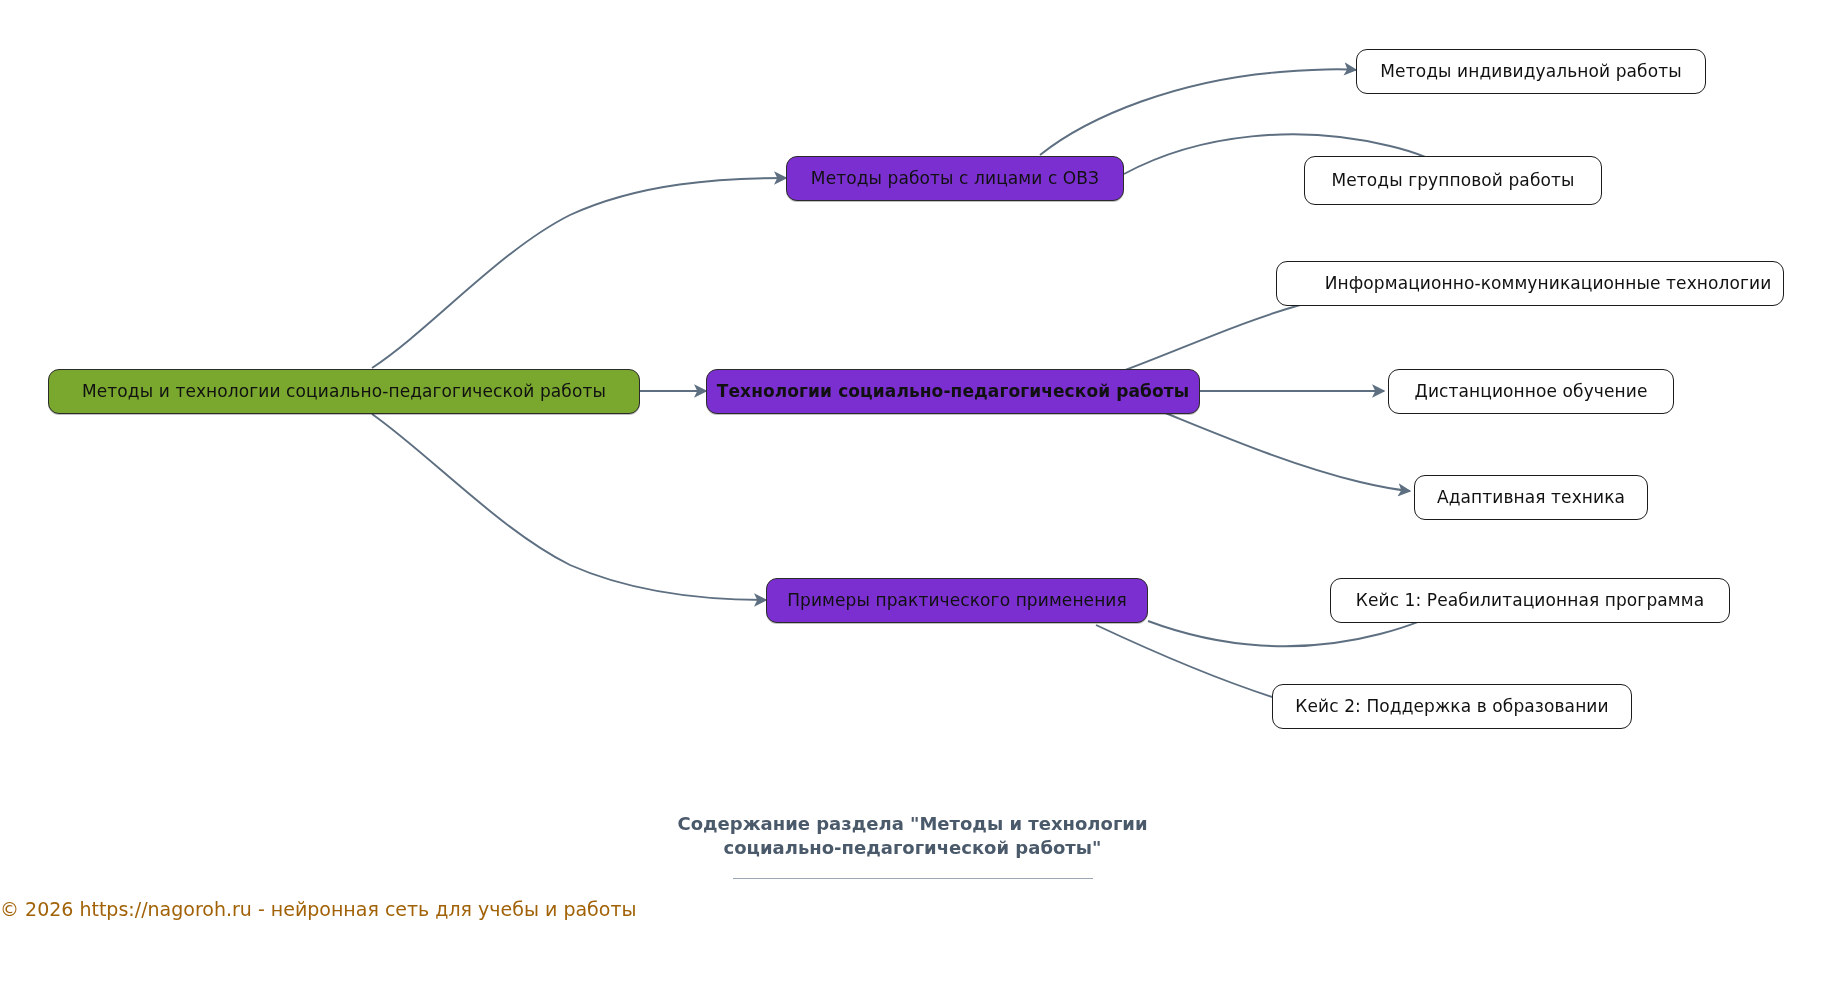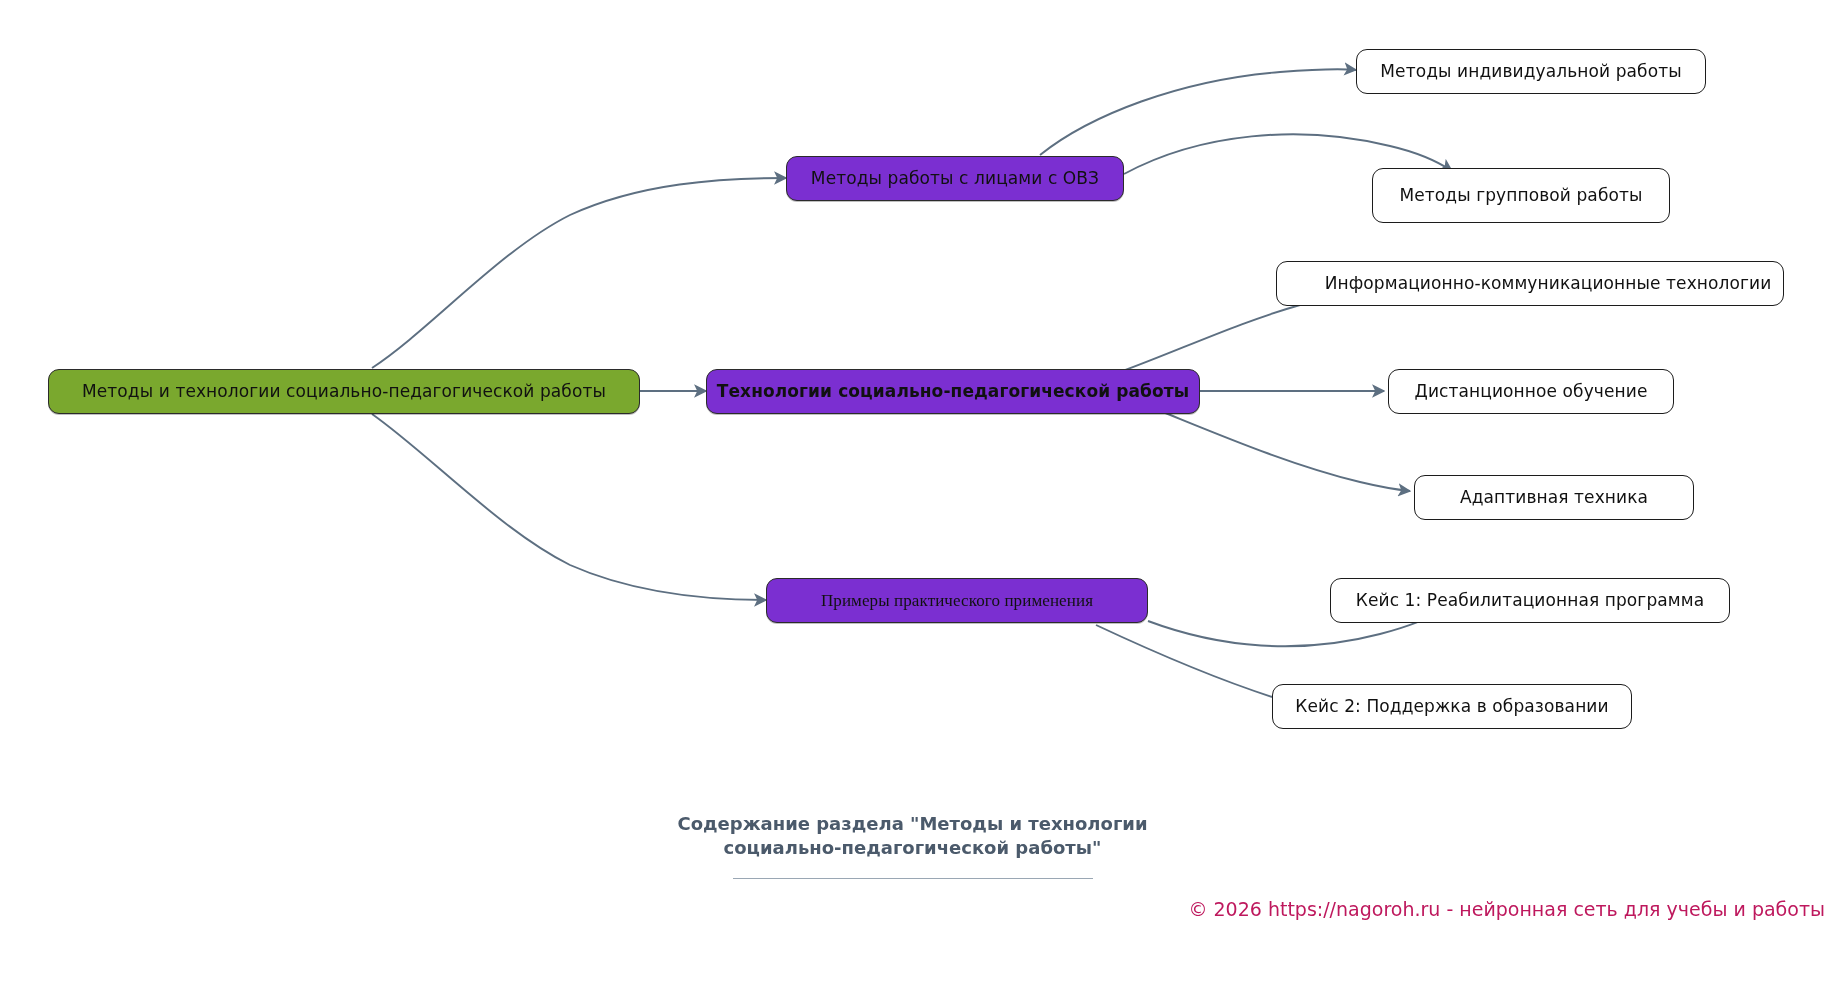--- a/index.html
+++ b/index.html
@@ -79,23 +79,23 @@
     transform: translateX(-50%);
     width: 360px;
     height: 1px;
     background: #9aa7b4;
   }
   #footer-copy {
     position: absolute;
     left: 0;
     top: 898px;
     width: 1825px;
-    text-align: right;
+    text-align: left;
     font-size: 19px;
-    color: #be185d;
+    color: #a16207;
   }
 </style>
 </head>
 <body>
 
 <div id="mindmap-root">
 
   <svg id="edge-layer" viewBox="0 0 1825 984" width="1825" height="984" xmlns="http://www.w3.org/2000/svg">
     <defs>
       <marker id="arrowhead" viewBox="0 0 10 10" refX="9" refY="5" markerWidth="7" markerHeight="7" orient="auto-start-reverse">
@@ -129,41 +129,41 @@
   </div>
 
   <div class="node node-root" style="left:48px; top:369px; width:592px; height:45px;">
     <span class="node-label">Методы и технологии социально-педагогической работы</span>
   </div>
 
   <div class="node node-branch" style="left:706px; top:369px; width:494px; height:45px;font-weight:bold;">
     <span class="node-label">Технологии социально-педагогической работы</span>
   </div>
 
-  <div class="node node-branch" style="left:766px; top:578px; width:382px; height:45px;font-family:Liberation Serif, serif;">
+  <div class="node node-branch" style="left:766px; top:578px; width:382px; height:45px;">
     <span class="node-label">Примеры практического применения</span>
   </div>
 
   <div class="node node-leaf" style="left:1356px; top:49px; width:350px; height:45px;">
     <span class="node-label">Методы индивидуальной работы</span>
   </div>
 
-  <div class="node node-leaf" style="left:1372px; top:156px; width:298px; height:55px;margin-top:12px;">
+  <div class="node node-leaf" style="left:1304px; top:156px; width:298px; height:49px;">
     <span class="node-label">Методы групповой работы</span>
   </div>
 
   <div class="node node-leaf" style="left:1276px; top:261px; width:508px; height:45px;padding-left:36px;">
     <span class="node-label">Информационно-коммуникационные технологии</span>
   </div>
 
   <div class="node node-leaf" style="left:1388px; top:369px; width:286px; height:45px;">
     <span class="node-label">Дистанционное обучение</span>
   </div>
 
-  <div class="node node-leaf" style="left:1414px; top:475px; width:280px; height:45px;">
+  <div class="node node-leaf" style="left:1414px; top:475px; width:234px; height:45px;">
     <span class="node-label">Адаптивная техника</span>
   </div>
 
   <div class="node node-leaf" style="left:1330px; top:578px; width:400px; height:45px;">
     <span class="node-label">Кейс 1: Реабилитационная программа</span>
   </div>
 
   <div class="node node-leaf" style="left:1272px; top:684px; width:360px; height:45px;">
     <span class="node-label">Кейс 2: Поддержка в образовании</span>
   </div>

